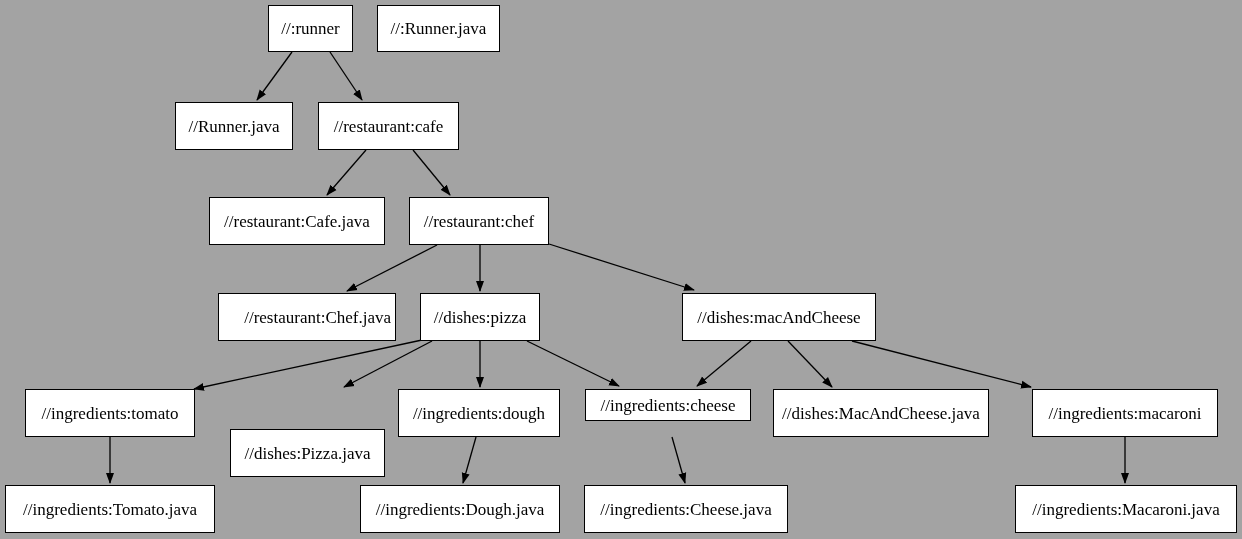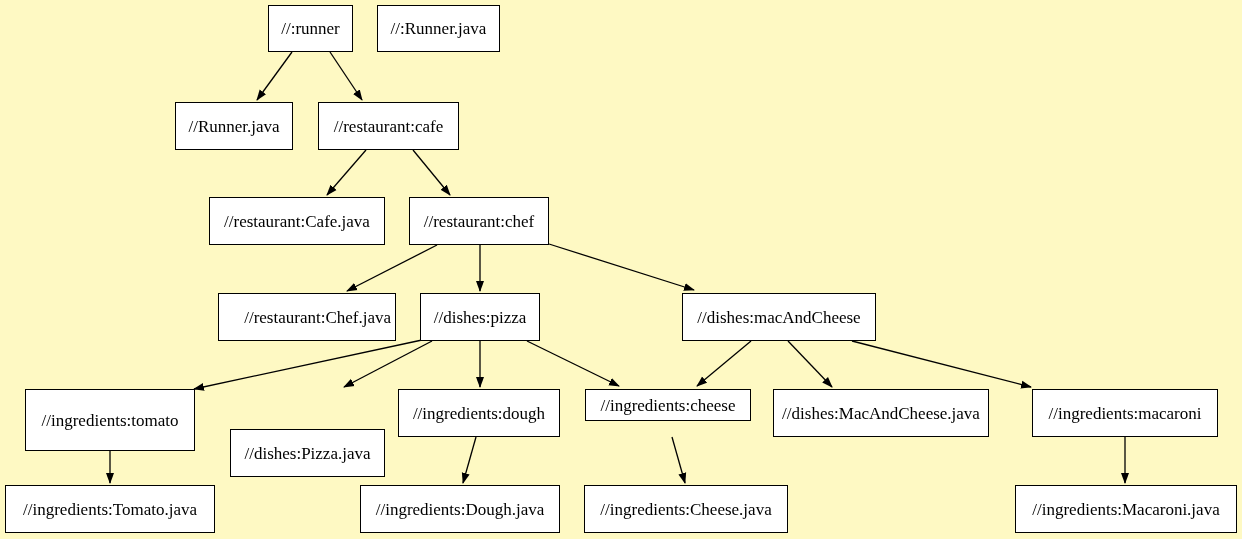--- a/index.html
+++ b/index.html
@@ -4,21 +4,21 @@
 <style>
   html, body {
     margin: 0;
     padding: 0;
     background: #ffffff;
   }
   .canvas {
     position: relative;
     width: 1242px;
     height: 539px;
-    background: #fef9c3;
+    background: #a3a3a3;
     overflow: hidden;
     font-family: "Liberation Serif", "DejaVu Serif", serif;
   }
   .edges-svg {
     position: absolute;
     left: 0;
     top: 0;
     width: 1242px;
     height: 539px;
     display: block;
@@ -92,21 +92,21 @@
       </div>
       <div class="node" style="left: 218px; top: 293px; width: 178px; height: 48px; background: rgb(255, 255, 255); border-color: rgb(0, 0, 0); justify-content: flex-end;">
         <span style="color: rgb(0, 0, 0);">//restaurant:Chef.java</span>
       </div>
       <div class="node" style="left: 420px; top: 293px; width: 120px; height: 48px; background: rgb(255, 255, 255); border-color: rgb(0, 0, 0);">
         <span style="color: rgb(0, 0, 0);">//dishes:pizza</span>
       </div>
       <div class="node" style="left: 682px; top: 293px; width: 194px; height: 48px; background: rgb(255, 255, 255); border-color: rgb(0, 0, 0);">
         <span style="color: rgb(0, 0, 0);">//dishes:macAndCheese</span>
       </div>
-      <div class="node" style="left: 25px; top: 389px; width: 170px; height: 62px; background: rgb(255, 255, 255); border-color: rgb(0, 0, 0);">
+      <div class="node" style="left: 25px; top: 389px; width: 170px; height: 48px; background: rgb(255, 255, 255); border-color: rgb(0, 0, 0);">
         <span style="color: rgb(0, 0, 0);">//ingredients:tomato</span>
       </div>
       <div class="node" style="left: 230px; top: 389px; width: 155px; height: 48px; background: rgb(255, 255, 255); border-color: rgb(0, 0, 0); margin-top: 40px;">
         <span style="color: rgb(0, 0, 0);">//dishes:Pizza.java</span>
       </div>
       <div class="node" style="left: 398px; top: 389px; width: 162px; height: 48px; background: rgb(255, 255, 255); border-color: rgb(0, 0, 0);">
         <span style="color: rgb(0, 0, 0);">//ingredients:dough</span>
       </div>
       <div class="node" style="left: 585px; top: 389px; width: 166px; height: 32px; background: rgb(255, 255, 255); border-color: rgb(0, 0, 0);">
         <span style="color: rgb(0, 0, 0);">//ingredients:cheese</span>

